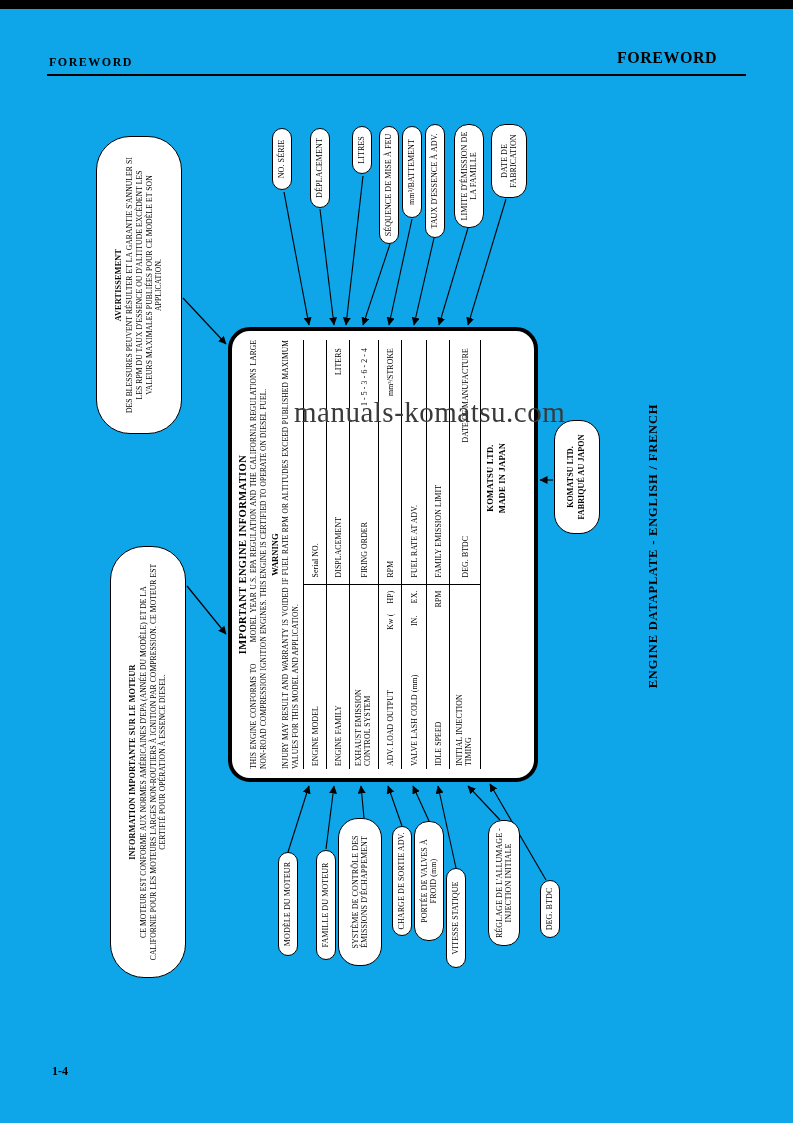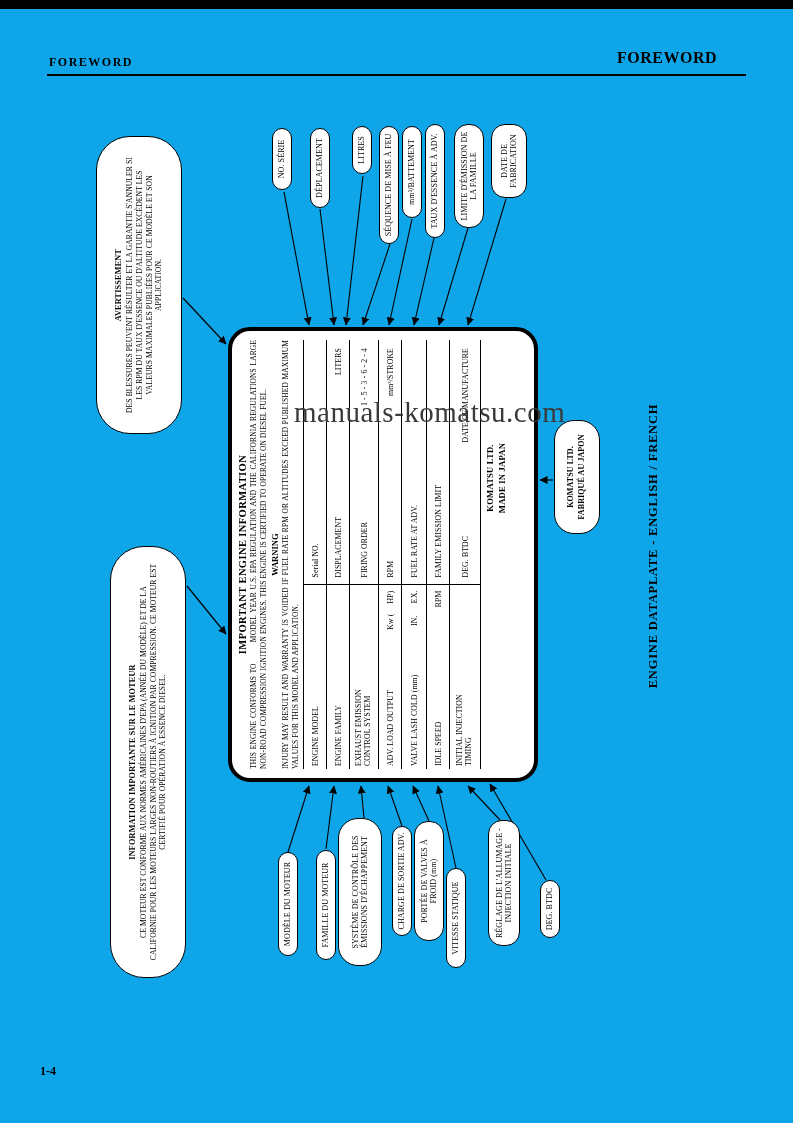--- a/index.html
+++ b/index.html
@@ -4,21 +4,21 @@
 <style>
   html,body{margin:0;padding:0;background:#e8e8e8;}
   .page{
     position:relative; width:793px; height:1123px; background:#0ea5e9;
     overflow:hidden; font-family:"Liberation Serif", serif; color:#000;
   }
   .topbar{position:absolute;left:0;top:0;width:793px;height:9px;background:#000;}
   .hdr-left{position:absolute;left:49px;top:55px;font-weight:bold;font-size:12px;letter-spacing:1.5px;}
   .hdr-right{position:absolute;right:76px;top:49px;font-weight:bold;font-size:16px;letter-spacing:.5px;}
   .hdr-rule{position:absolute;left:47px;top:74px;width:699px;height:2px;background:#000;}
-  .pagenum{position:absolute;left:40px;top:1064px;font-weight:bold;font-size:12px;}
+  .pagenum{position:absolute;left:52px;top:1064px;font-weight:bold;font-size:12px;}
   .watermark{
     position:absolute;left:294px;top:396px;z-index:6;
     font-size:29px;color:#3a3a3a;letter-spacing:.5px;white-space:nowrap;
   }
 
   
   .diagram{
     position:absolute;left:76px;top:986px;width:880px;height:620px;
     transform:rotate(-90deg);transform-origin:0 0;z-index:2;
   }

